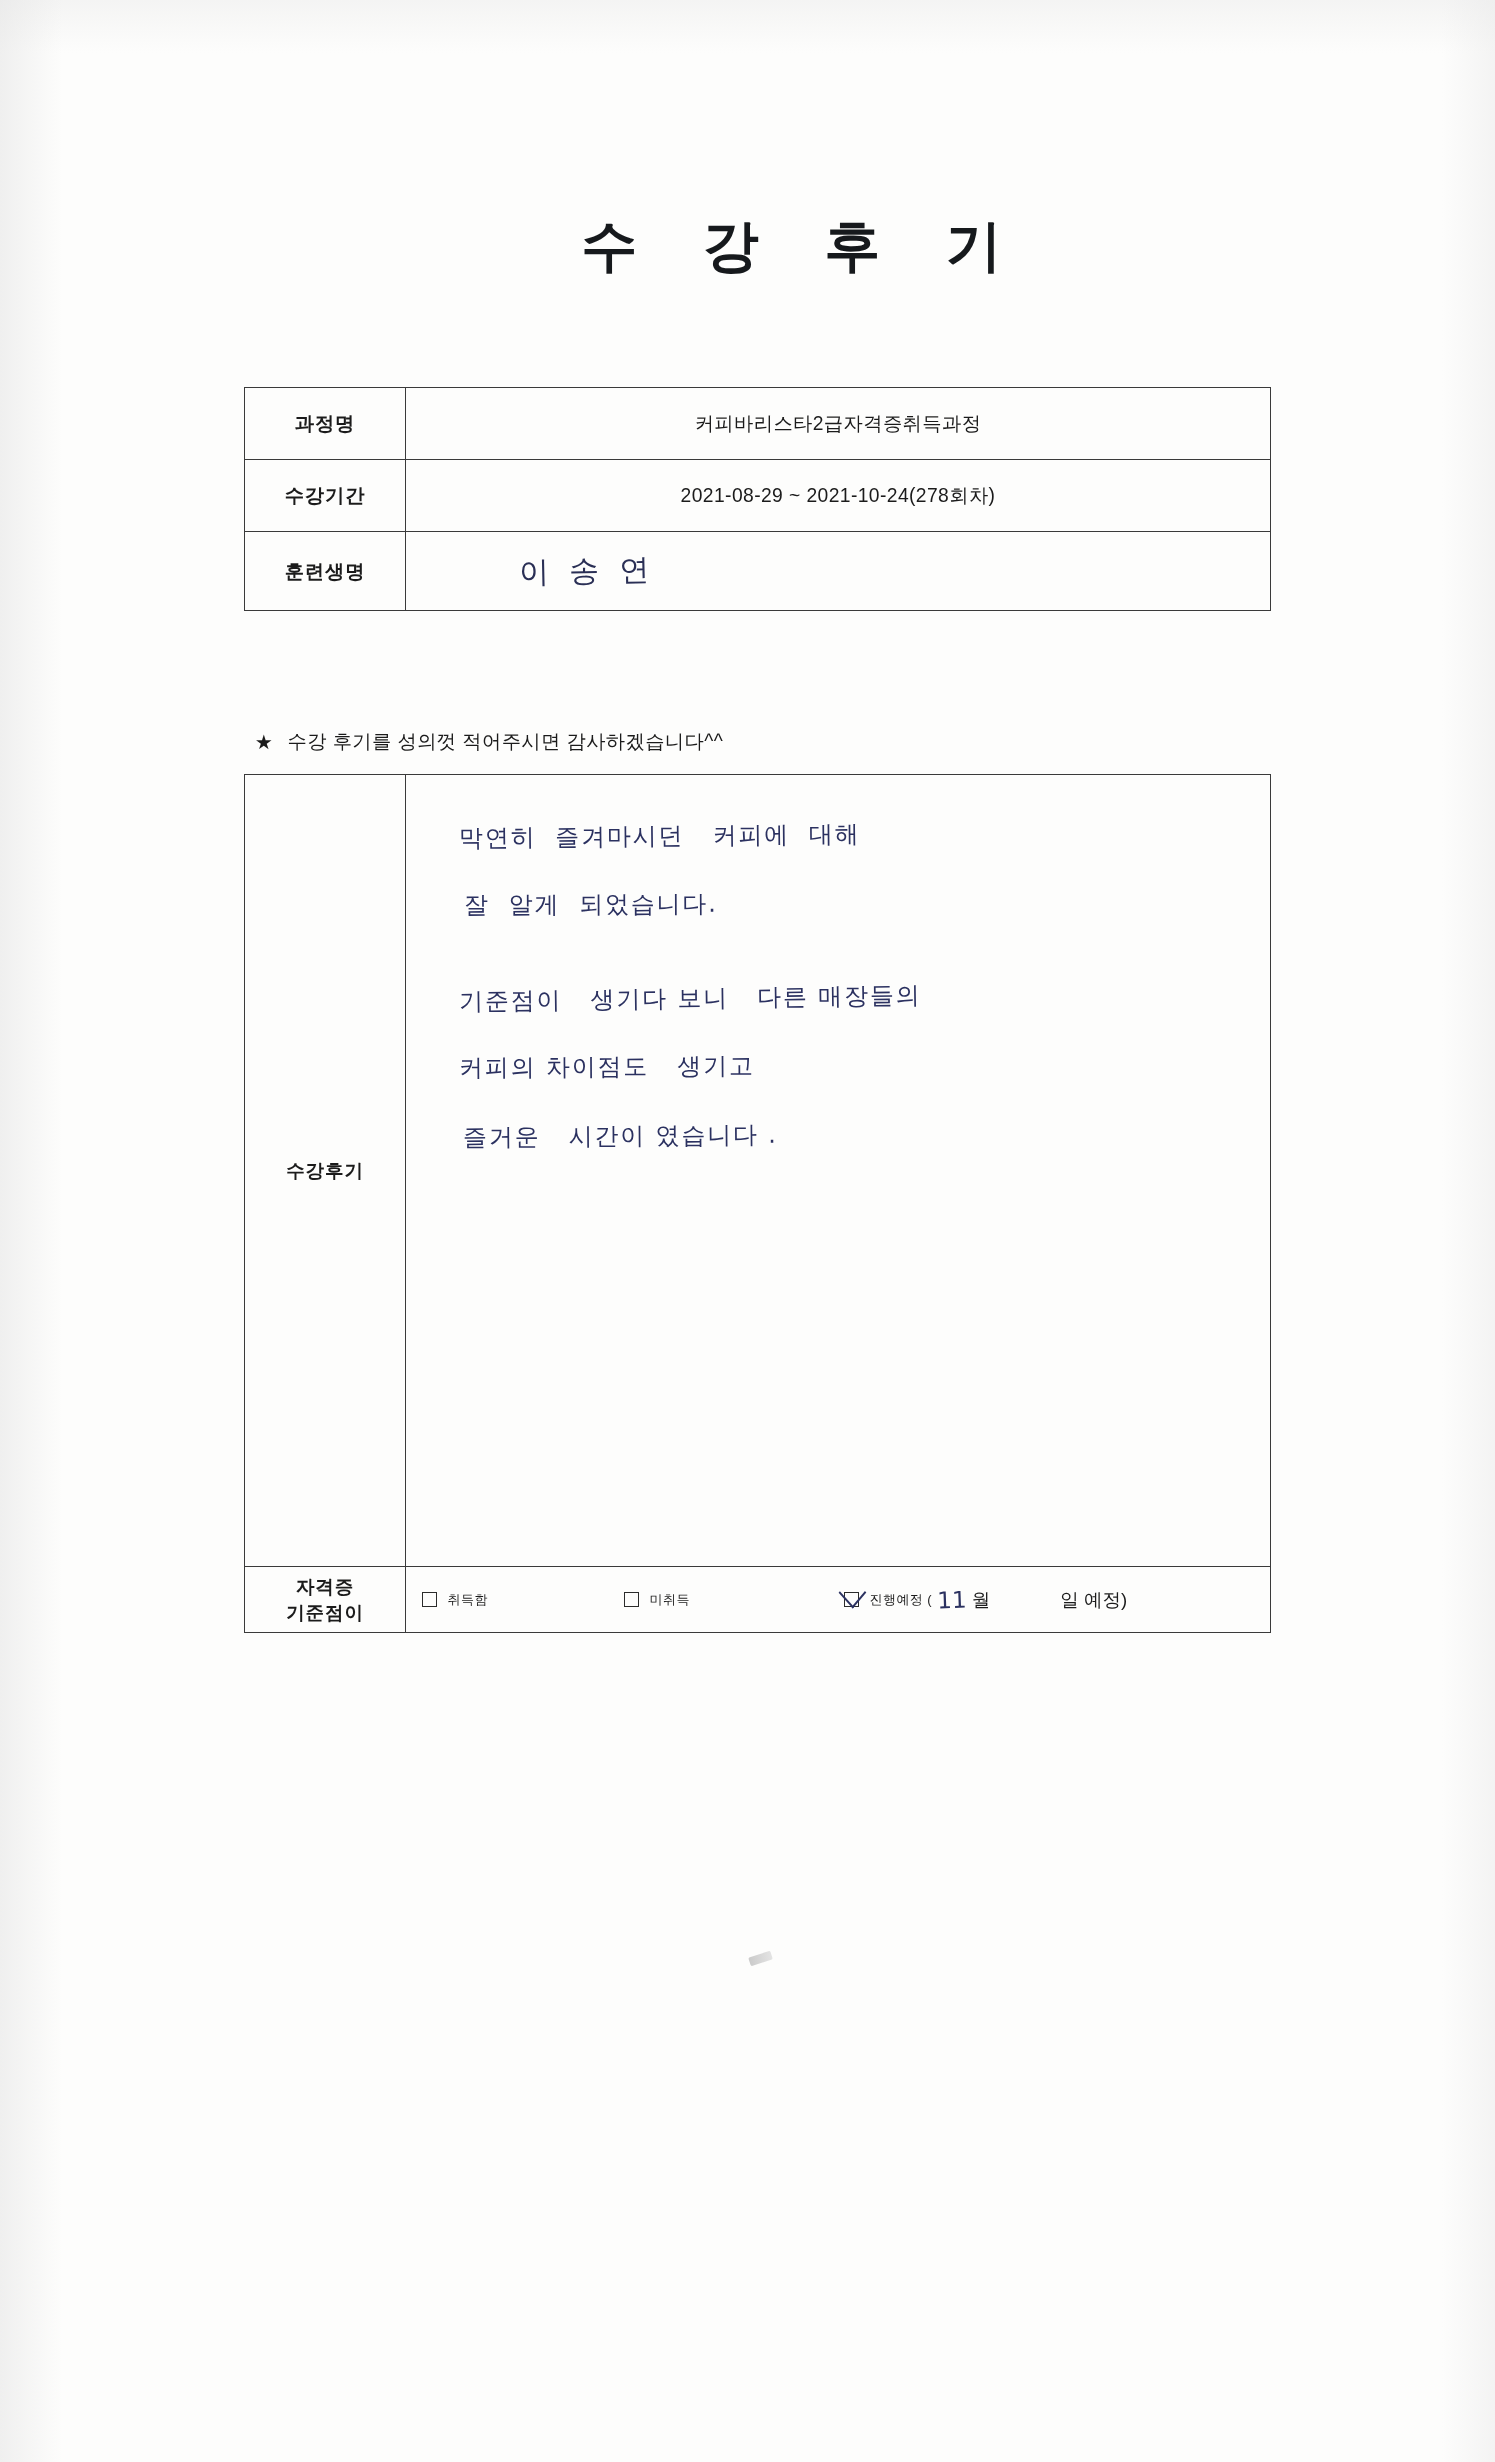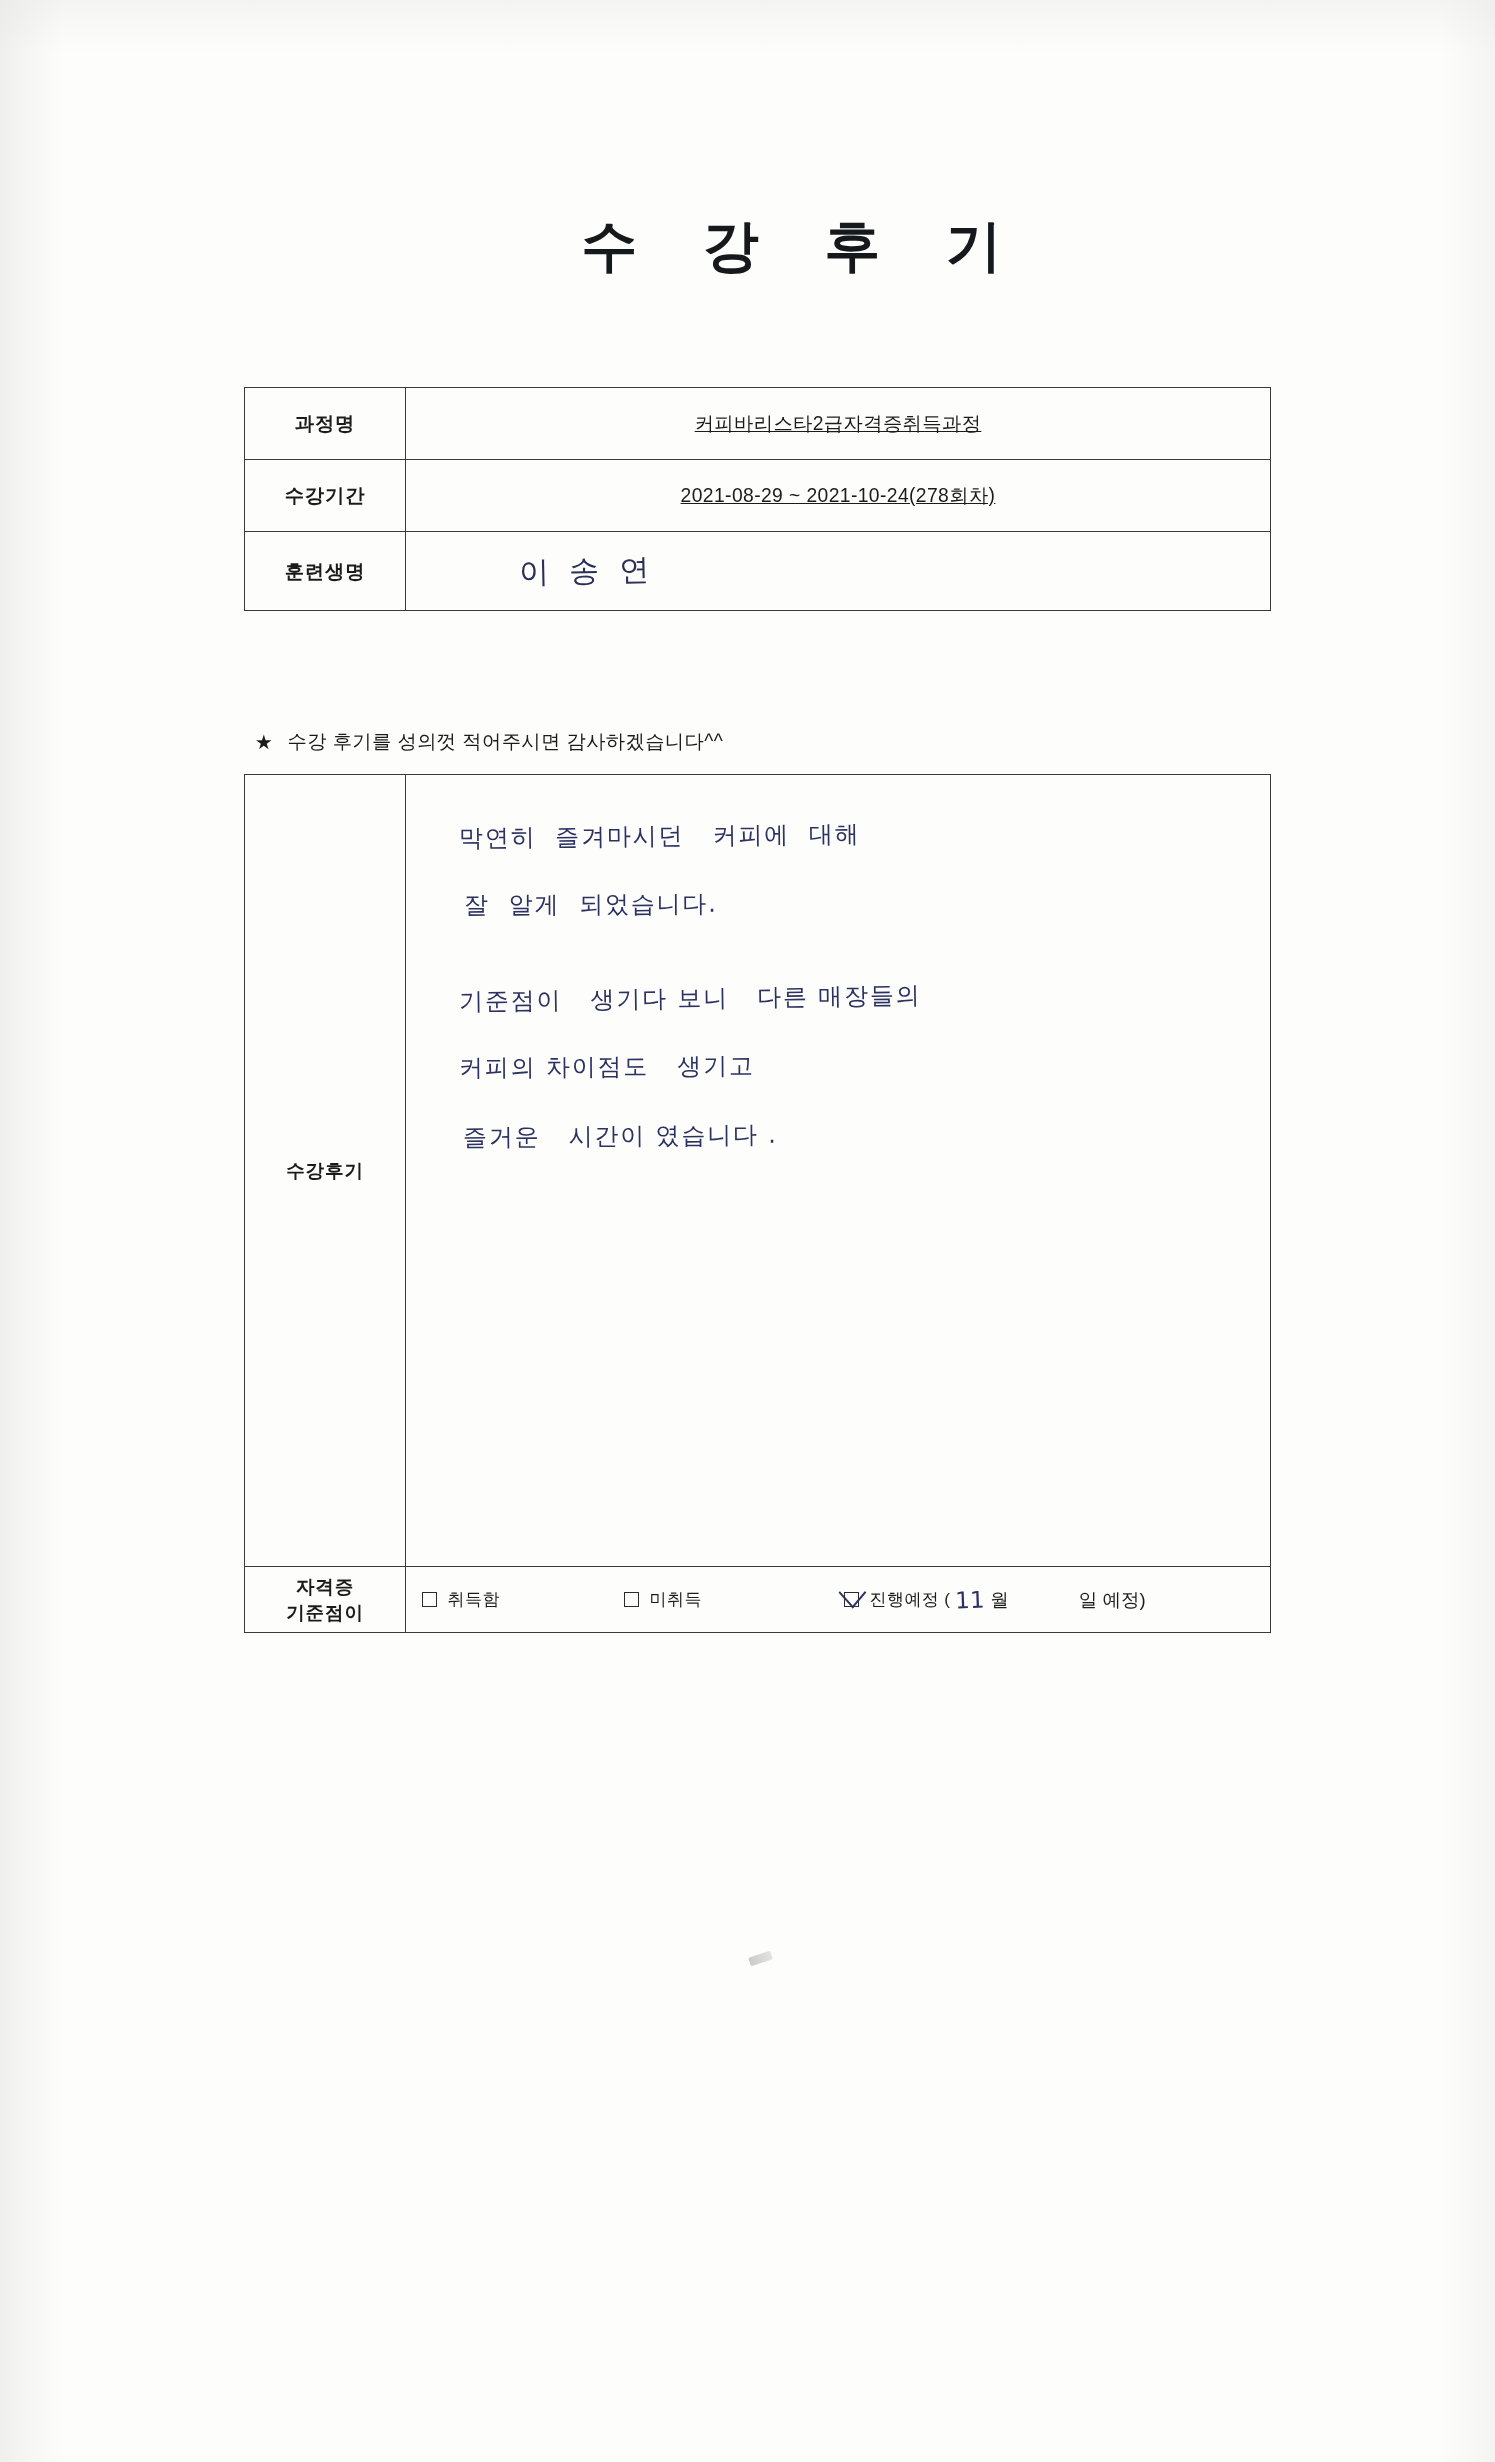--- a/index.html
+++ b/index.html
@@ -65,21 +65,20 @@
     vertical-align: middle;
     color: #1b1b1b;
   }
   .info-table td.label {
     width: 158px;
     font-weight: bold;
     letter-spacing: 0.9px;
   }
   .info-table td.value {
     letter-spacing: 0.4px;
-    text-decoration: underline;
   }
   .hand {
     font-family: "DejaVu Sans", "Liberation Sans", sans-serif;
     color: #2a2f55;
     font-size: 30px;
     letter-spacing: 5.3px;
     transform: rotate(-1.2deg);
     display: inline-block;
   }
   .info-table td.value.handcell {
@@ -156,21 +155,21 @@
     padding: 0 16px;
   }
   .opt-flex {
     display: flex;
     align-items: center;
     gap: 0;
   }
   .opt {
     display: inline-flex;
     align-items: center;
-    font-size: 17px;
+    font-size: 13px;
     letter-spacing: 0.4px;
     white-space: nowrap;
   }
   .box {
     display: inline-block;
     width: 13px;
     height: 13px;
     border: 0.9px solid #2b2b2b;
     margin-right: 10.6px;
     position: relative;

